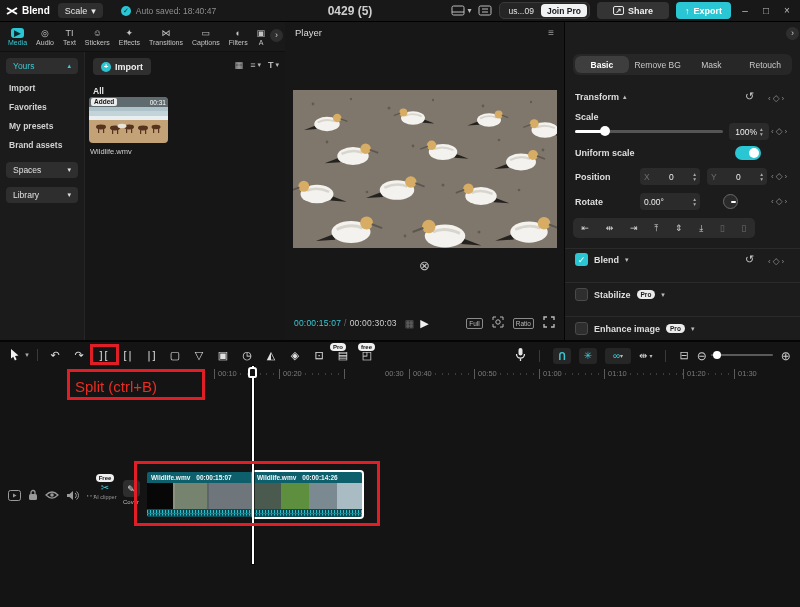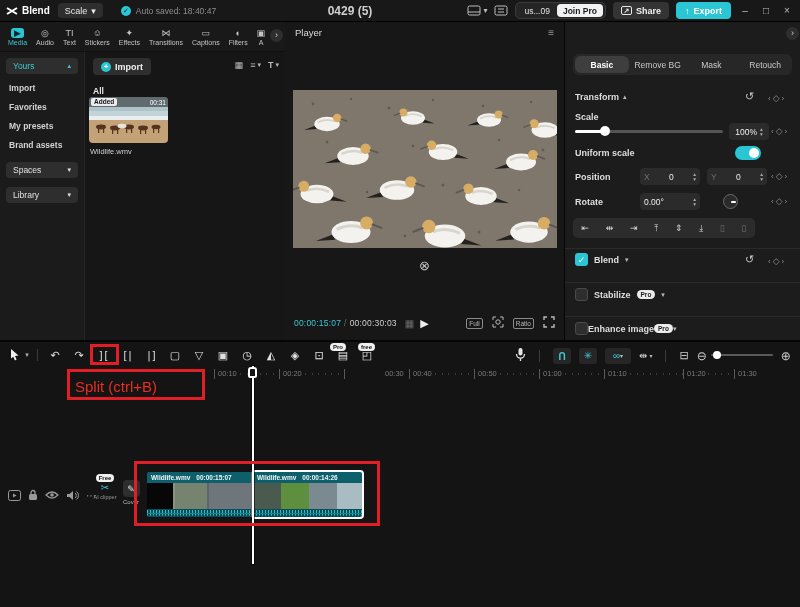--- a/index.html
+++ b/index.html
@@ -16,21 +16,21 @@
   .logo { display:flex; align-items:center; gap:4px; font-weight:bold; font-size:10px; color:#fff; }
   .menu-btn { background:#2e2e2e; border-radius:4px; height:15px; padding:0 7px; display:flex; align-items:center; gap:4px; font-size:9px; color:#e8e8e8; }
   .autosave { display:flex; align-items:center; gap:5px; color:#8f8f8f; font-size:8.5px; margin-left:10px; }
   .save-dot { width:10px; height:10px; border-radius:50%; background:#2bc6d4; color:#0b2a2d; font-size:7px; display:flex; align-items:center; justify-content:center; }
   .proj-title { position:absolute; left:300px; width:100px; text-align:center; color:#cfcfcf; font-size:12px; font-weight:bold; }
   .tb-right { margin-left:auto; display:flex; align-items:center; gap:7px; }
   .layout-ic { display:flex; align-items:center; gap:2px; color:#bdbdbd; }
   .acct-wrap { background:#252525; border:1px solid #3a3a3a; border-radius:5px; height:17px; display:flex; align-items:center; padding:1px 2px 1px 8px; gap:7px; }
   .acct { color:#e2e2e2; font-size:8.5px; }
   .joinpro { background:#f1f2f3; color:#1b1b1b; border-radius:4px; font-size:8.5px; font-weight:bold; height:13px; padding:0 6px; display:flex; align-items:center; }
-  .share-btn { background:#343434; border-radius:4px; height:17px; padding:0 8px; display:flex; gap:4px; align-items:center; color:#f0f0f0; font-size:9px; font-weight:bold; }
+  .share-btn { background:#343434; border-radius:4px; height:17px; padding:0 16px; display:flex; gap:4px; align-items:center; color:#f0f0f0; font-size:9px; font-weight:bold; }
   .share-box { border:1px solid #e8e8e8; border-radius:2px; width:11px; height:9px; font-size:7px; line-height:8px; text-align:center; color:#e8e8e8; }
   .export-btn { background:#2bc6d4; border-radius:4px; height:17px; padding:0 9px; display:flex; gap:4px; align-items:center; color:#fff; font-size:9px; font-weight:bold; }
   .winctl { color:#bdbdbd; font-size:10px; width:14px; text-align:center; }
 
   
   .left-panel  { position:absolute; left:0; top:22px; width:285px; height:318px; background:#1b1b1b; border-right:1px solid #050505; }
   .player-panel{ position:absolute; left:285px; top:22px; width:280px; height:318px; background:#171717; border-right:1px solid #050505; }
   .right-panel { position:absolute; left:565px; top:22px; width:235px; height:318px; background:#1c1c1c; }
 
   
@@ -469,21 +469,21 @@
 
   <div class="abs flex" style="left:10px;top:266px;gap:6px;">
     <span class="chk off"></span>
     <span class="row-label">Stabilize</span>
     <span class="pro-pill">Pro</span>
     <span style="font-size:7px;color:#bbb;">▾</span>
   </div>
 
   <div class="hr" style="top:294px;"></div>
 
-  <div class="abs flex" style="left:10px;top:300px;">
+  <div class="abs flex" style="left:10px;top:300px;gap:6px;">
     <span class="chk off"></span>
     <span class="row-label">Enhance image</span>
     <span class="pro-pill">Pro</span>
     <span style="font-size:7px;color:#bbb;">▾</span>
   </div>
 </div>
 
 <div class="timeline">
   <div class="tl-toolbar">
     <span style="width:6px;"></span>

